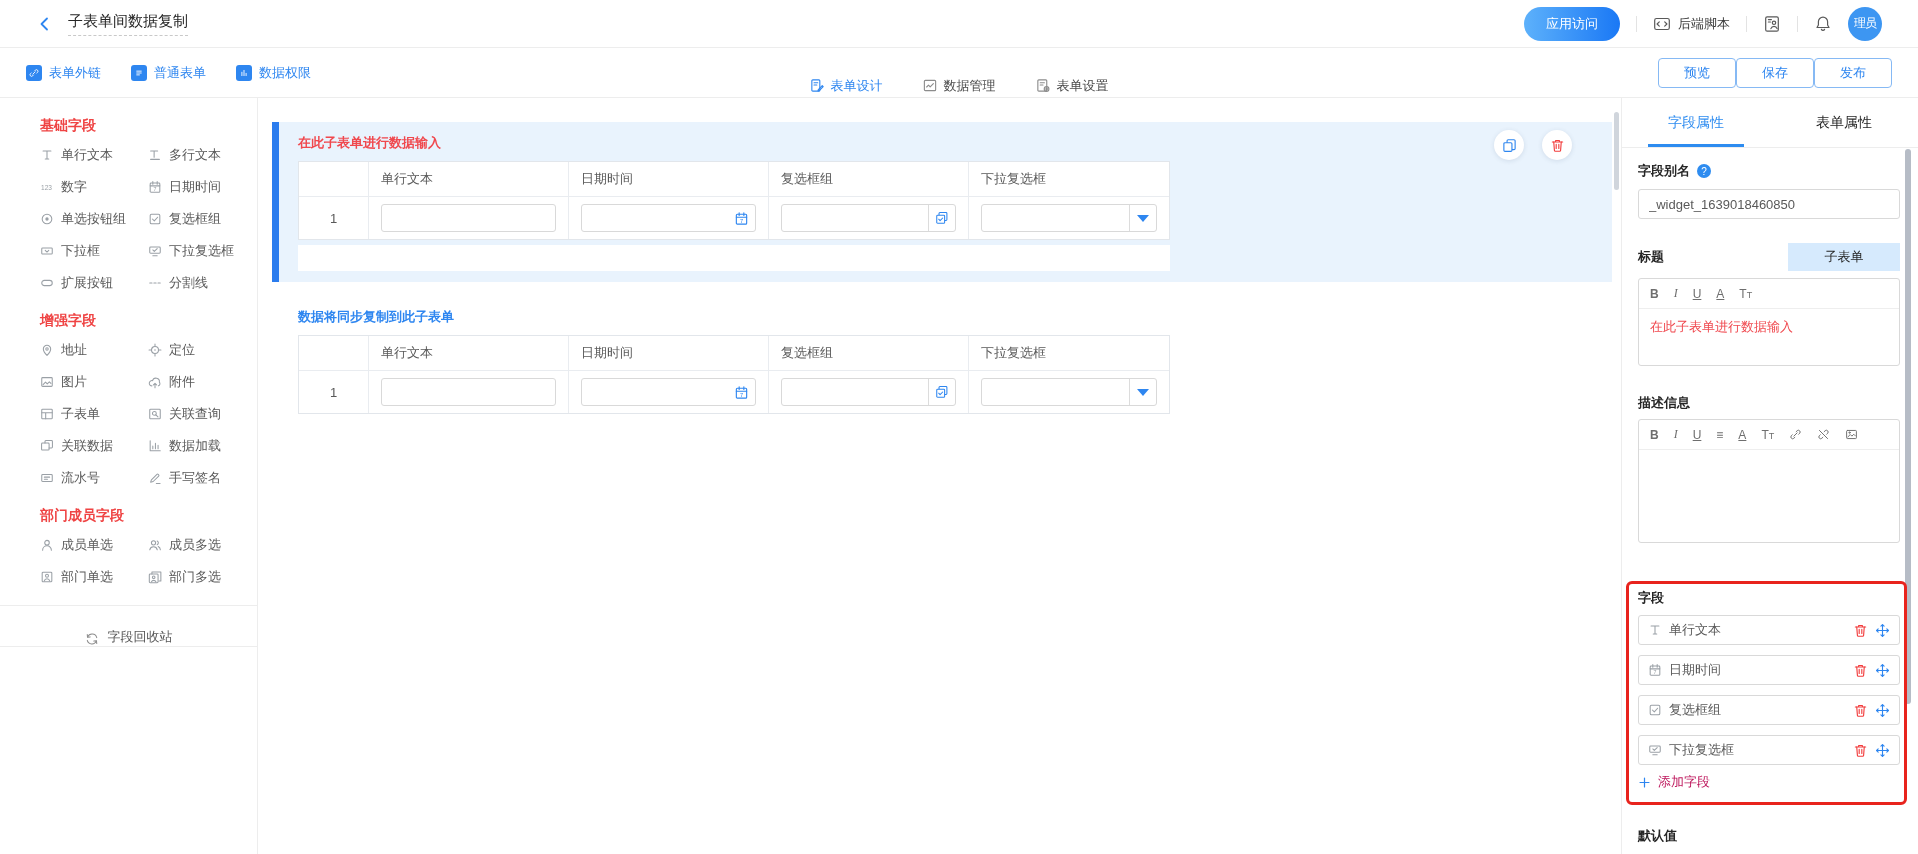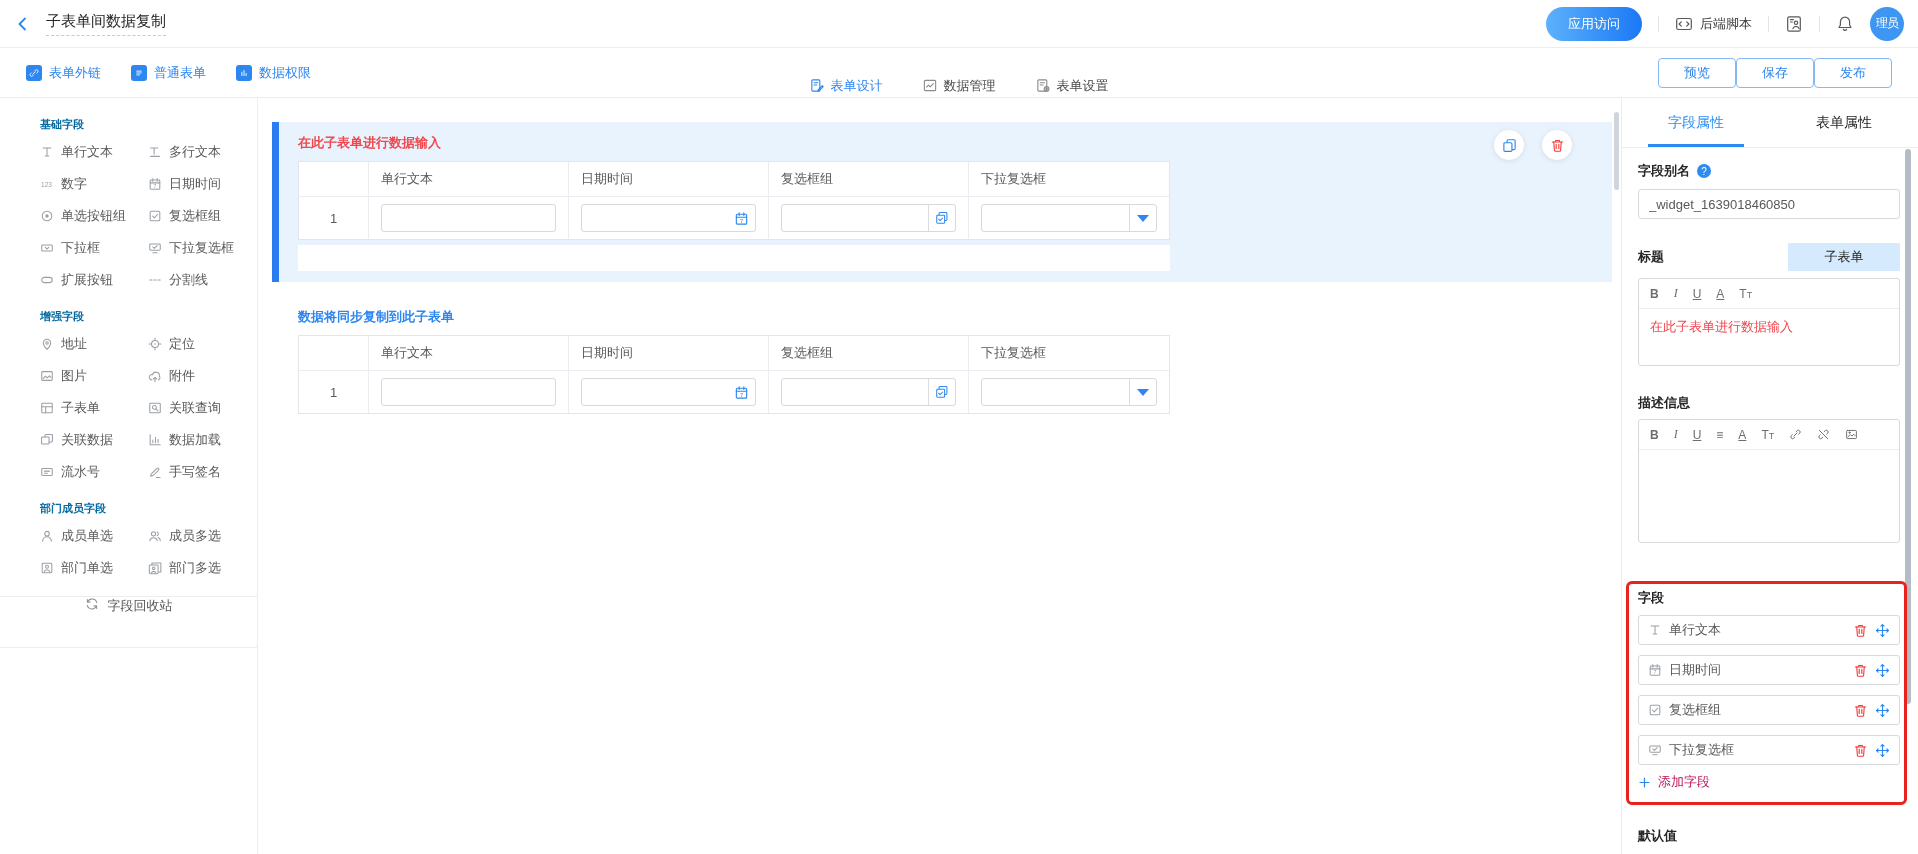--- a/index.html
+++ b/index.html
@@ -5,21 +5,21 @@
   * { margin:0; padding:0; box-sizing:border-box; }
   html,body { width:1918px; height:854px; overflow:hidden; background:#fff;
     font-family:"Liberation Sans","DejaVu Sans",sans-serif; font-size:13px; color:#262626; }
   .page { position:relative; width:1918px; height:854px; background:#fff; }
 
   svg { display:block; } .ic13 svg{width:13px;height:13px}
   .ic14 svg{width:14px;height:14px} .ic15 svg{width:15px;height:15px} .ic18 svg{width:18px;height:18px}
   .blue{color:#2e86f0} .redc{color:#f23c3c} .gic{color:#9aa0a6}
 
   
-  .hdr { height:48px; display:flex; align-items:center; padding:0 14px; border-bottom:1px solid #ededed; }
+  .hdr { height:48px; display:flex; align-items:center; padding:0 36px; border-bottom:1px solid #ededed; }
   .back { color:#2e86f0; margin-right:14px; cursor:pointer; }
   .hdr-title { font-size:15px; color:#262626; border-bottom:1px dashed #c9c9c9; padding-bottom:4px; }
   .hdr-right { margin-left:auto; display:flex; align-items:center; }
   .pill { border:none; color:#fff; font-size:13px; padding:8px 22px; border-radius:17px; cursor:pointer;
     background:linear-gradient(90deg,#5db1fb,#1a78f5); font-family:inherit;}
   .vdiv { width:1px; height:16px; background:#e3e3e3; margin:0 16px; }
   .hdr-item { display:flex; align-items:center; gap:7px; color:#3a3a3a; cursor:pointer; }
   .hdr-ic { color:#595959; cursor:pointer; }
   .avatar { width:34px; height:34px; border-radius:50%; background:#3d96f2; color:#fff; font-size:12px;
     display:flex; align-items:center; justify-content:center; margin-left:16px; cursor:pointer; letter-spacing:-1px;}
@@ -39,26 +39,26 @@
   .tb-actions { margin-left:auto; display:flex; }
   .tb-btn { width:78px; height:30px; background:#fff; border:1px solid #86b9f4; border-radius:4px;
     color:#2e86f0; font-size:13px; cursor:pointer; font-family:inherit; }
 
   
   .body { display:flex; height:756px; }
 
   
   .sidebar { width:258px; border-right:1px solid #ededed; padding-top:6px; display:flex; flex-direction:column; }
   .sb-sec { padding:0 10px 0 40px; }
-  .sb-title { font-size:11px; font-weight:700; color:#0369a1; margin:13px 0 4px; }
+  .sb-title { font-size:14px; font-weight:700; color:#ef4444; margin:13px 0 4px; }
   .sb-grid { display:grid; grid-template-columns:108px 1fr; }
   .sb-item { display:flex; align-items:center; gap:7px; height:32px; color:#595959; cursor:grab; }
   .sb-item .ic14 { color:#9aa0a6; }
-  .recycle { margin-top:12px; border-top:1px solid #ededed; border-bottom:1px solid #ededed; height:52px;
-    display:flex; align-items:flex-start; justify-content:center; gap:9px; color:#595959; cursor:pointer; }
+  .recycle { margin-top:12px; border-top:1px solid #ededed; border-bottom:1px solid #ededed; height:42px;
+    display:flex; align-items:flex-end; justify-content:center; gap:9px; color:#595959; cursor:pointer; }
   .recycle .ic14 { color:#8c8c8c; }
 
   
   .canvas { flex:1; position:relative; background:#fff; overflow:hidden; }
   .subform { position:absolute; left:14px; width:1340px; }
   .subform.selected { top:24px; height:160px; background:#e9f3fd; border-left:7px solid #2b7cee; padding:12px 0 0 19px; }
   .subform.plain { top:198px; padding:12px 0 0 26px; }
   .sf-title { font-size:13px; font-weight:700; }
   .sf-title.red { color:#f0484e; } .sf-title.blue { color:#2e86f0; }
   .sf-actions { position:absolute; top:8px; right:40px; display:flex; gap:18px; }

